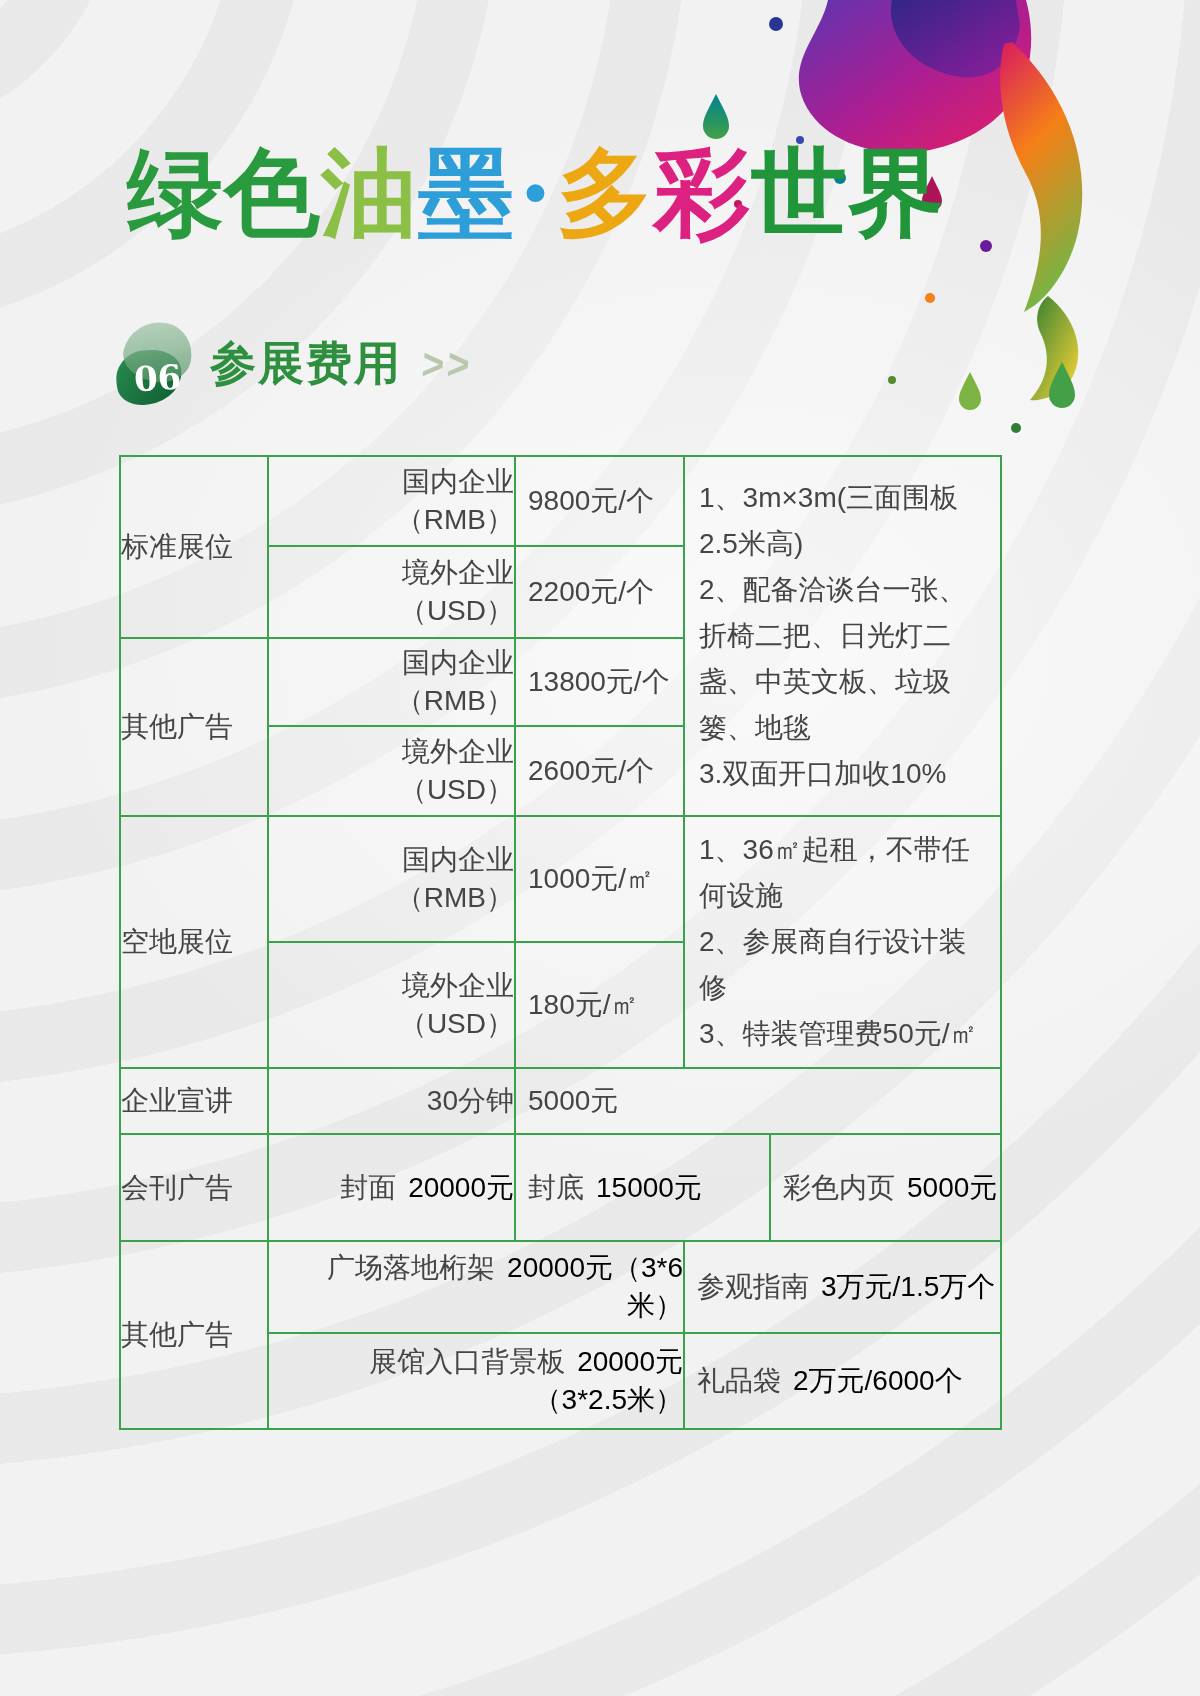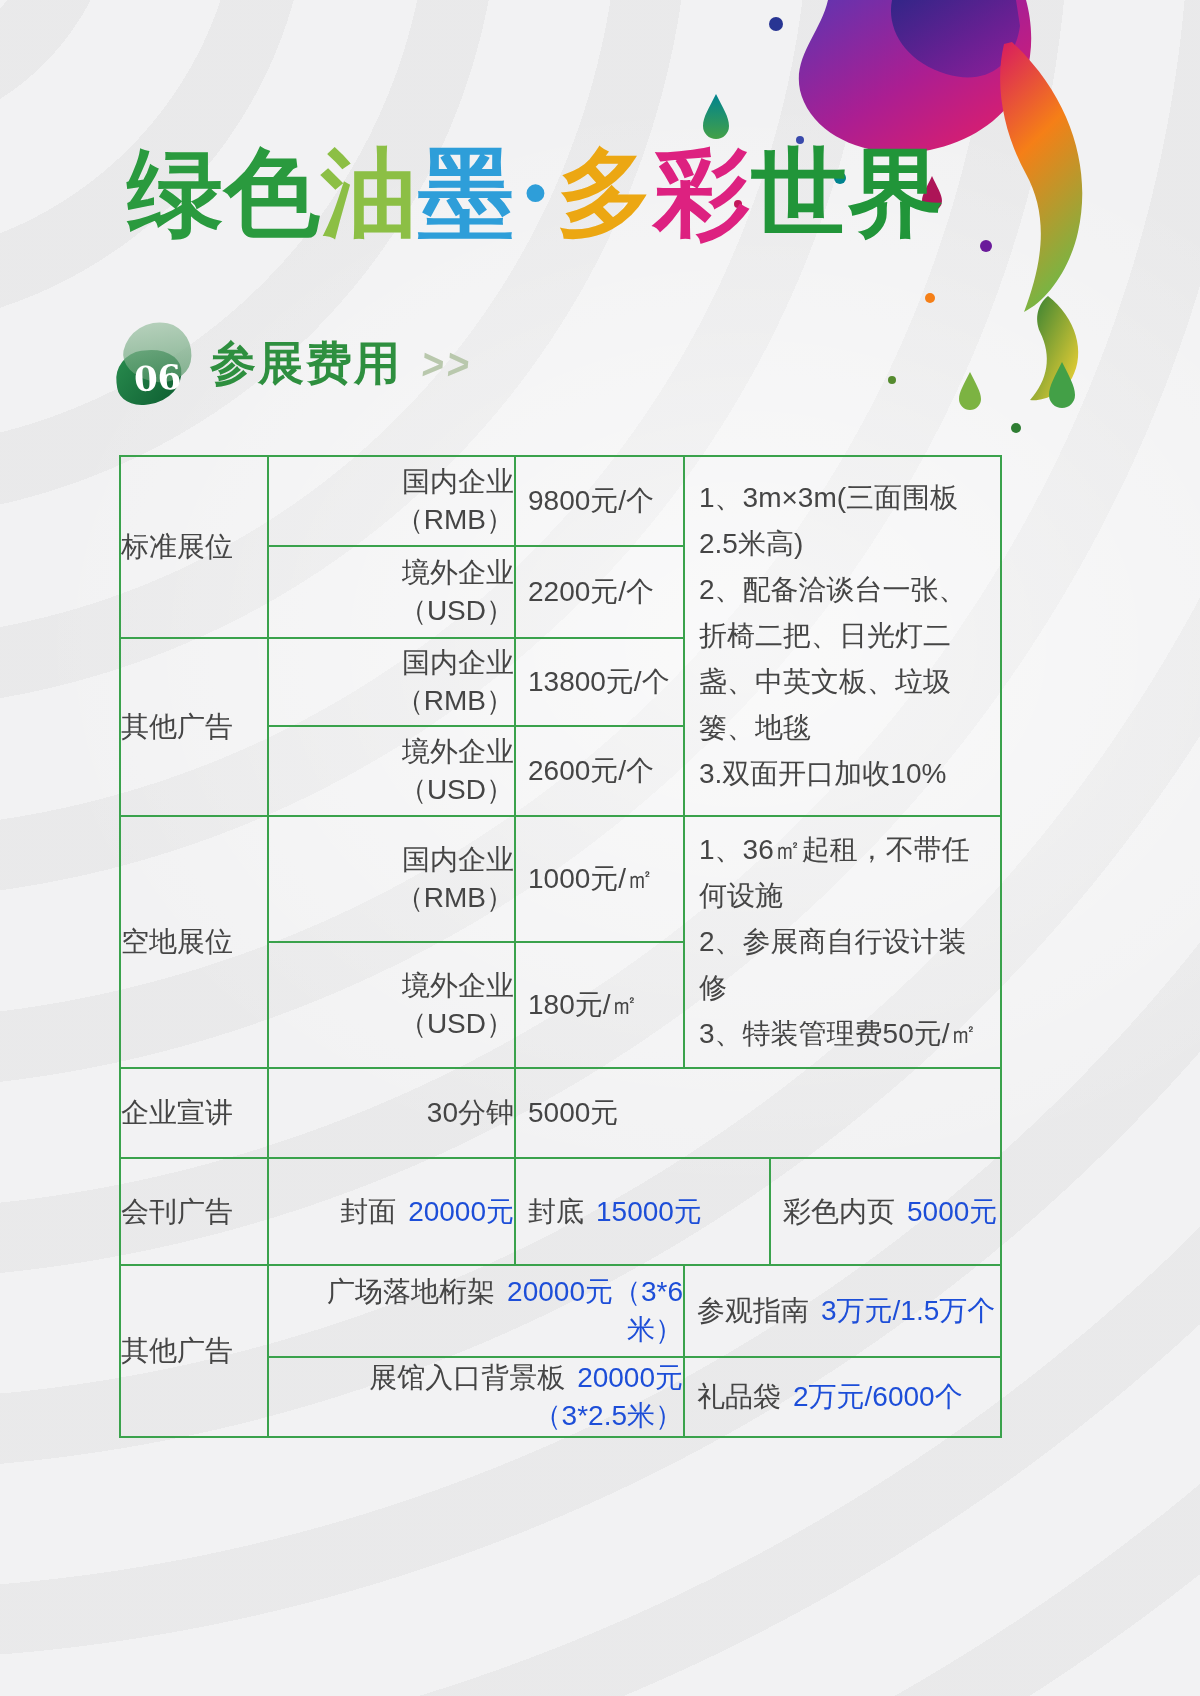--- a/index.html
+++ b/index.html
@@ -27,21 +27,21 @@
              font-weight:900;font-size:34px;transform:rotate(-3deg);}
   .section-title{font-family:"DejaVu Serif",serif;font-weight:900;font-size:46px;color:#2e8f3f;
                  margin-left:12px;letter-spacing:2px;white-space:nowrap;}
   .arrows{font-size:38px;color:#b9c8ad;margin-left:20px;font-weight:700;letter-spacing:3px;
           transform:scaleY(1.15) skewX(-6deg);}
   .fee-table{position:absolute;left:119px;top:455px;width:881px;border-collapse:collapse;table-layout:fixed;}
   .fee-table td{border:2px solid #3aa24c;color:#454545;font-size:28px;vertical-align:middle;
                 padding:0 0 0 12px;overflow:hidden;}
   .label-cell{padding:0 !important;}
   .sub-cell{padding-left:22px !important;text-align:right;}
-  .price{color:#1d4ed8;}
+  .price{color:#000000;}
   .price-gap{margin-left:12px;}
   .notes-cell{padding:10px 14px !important;font-size:27px;line-height:46px;white-space:pre-line;}
 </style>
 </head>
 <body>
 
 <div class="page">
   <div class="bg"></div>
 
   <svg class="splash" viewBox="0 0 420 450" aria-hidden="true">
@@ -136,21 +136,21 @@
       <td class="sub-cell">国内企业（RMB）</td>
       <td class="price">1000元/㎡</td>
       <td class="notes-cell" rowspan="2" colspan="2">1、36㎡起租，不带任何设施
 2、参展商自行设计装修
 3、特装管理费50元/㎡</td>
     </tr>
     <tr style="height:88px">
       <td class="sub-cell">境外企业（USD）</td>
       <td class="price">180元/㎡</td>
     </tr>
-    <tr style="height:90px">
+    <tr style="height:66px">
       <td class="label-cell">企业宣讲</td>
       <td class="sub-cell">30分钟</td>
       <td class="price" colspan="3">5000元</td>
     </tr>
     <tr style="height:107px">
       <td class="label-cell">会刊广告</td>
       <td class="sub-cell">
         <span>封面</span><span class="price price-gap">20000元</span>
       </td>
       <td colspan="2">
@@ -162,21 +162,21 @@
     </tr>
     <tr style="height:92px">
       <td class="label-cell" rowspan="2">其他广告</td>
       <td class="sub-cell" colspan="2">
         <span>广场落地桁架</span><span class="price price-gap">20000元（3*6米）</span>
       </td>
       <td colspan="2">
         <span>参观指南</span><span class="price price-gap">3万元/1.5万个</span>
       </td>
     </tr>
-    <tr style="height:80px">
+    <tr style="height:96px">
       <td class="sub-cell" colspan="2">
         <span>展馆入口背景板</span><span class="price price-gap">20000元（3*2.5米）</span>
       </td>
       <td colspan="2">
         <span>礼品袋</span><span class="price price-gap">2万元/6000个</span>
       </td>
     </tr>
   </tbody>
     </table>
 </div>

